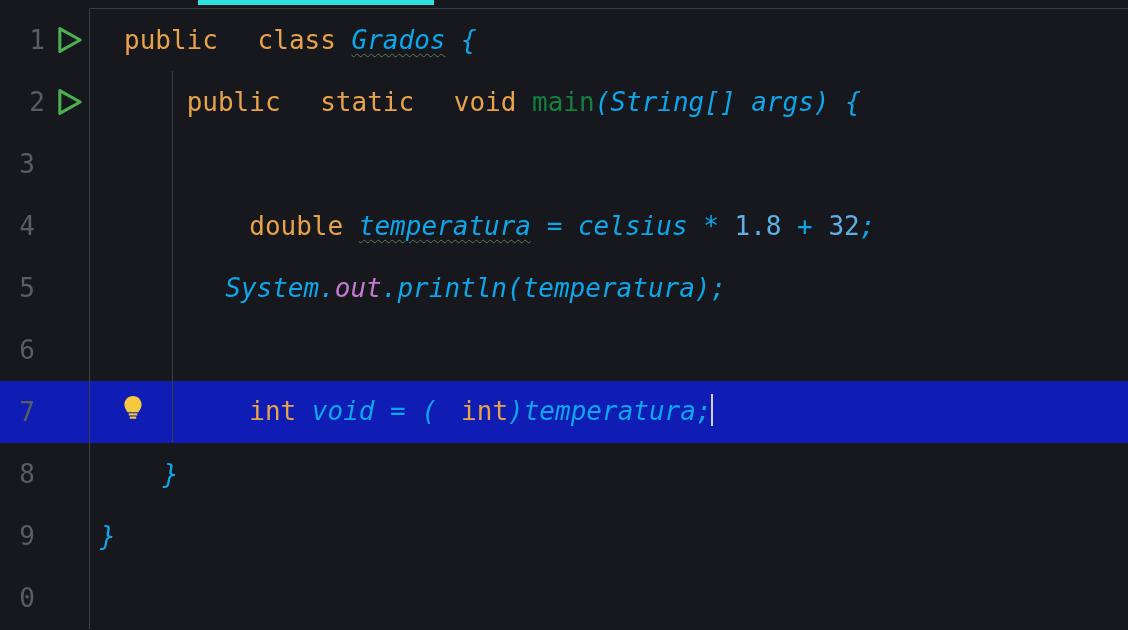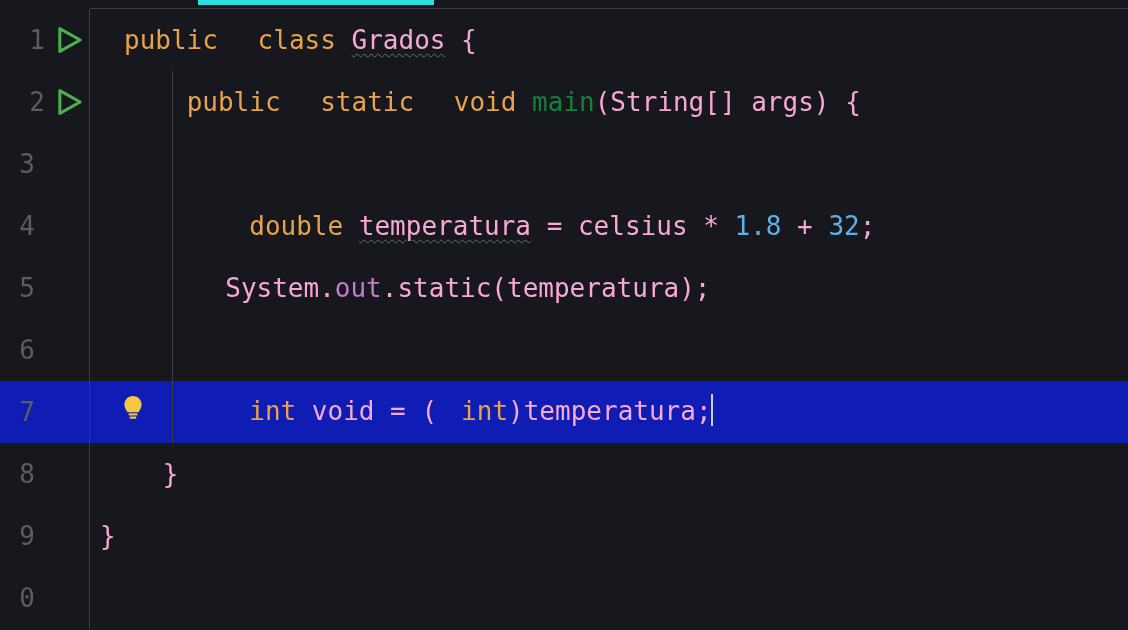--- a/index.html
+++ b/index.html
@@ -88,24 +88,24 @@
     .indent-guide {
       position: absolute;
       left: 82px;
       top: 0;
       bottom: 0;
       width: 1px;
       background: #3a3d42;
       z-index: 1;
     }
     .kw { color: #e8a24c; margin-left: 24px; }
-    .text { color: #f9a8d4; }
+    .text { color: #0ea5e9; font-style: italic; }
     .ident { color: #15803d; }
     .num { color: #5eb1e8; }
-    .static-field { color: #c779d0; }
+    .static-field { color: #c779d0; font-style: italic; }
     .wavy-underline {
       text-decoration: underline wavy #5a7a5a;
       text-decoration-thickness: 1px;
       text-underline-offset: 4px;
     }
     .cursor {
       display: inline-block;
       width: 2px;
       height: 32px;
       background: #d0d0d0;
@@ -191,21 +191,21 @@
       <div class="indent-guide"></div>
     </div>
 
     <div class="line">
       <div class="indent-guide"></div>
       <div class="code-line">        <span class="kw">double</span><span class="text"> </span><span class="text wavy-underline">temperatura</span><span class="text"> = celsius * </span><span class="num">1.8</span><span class="text"> + </span><span class="num">32</span><span class="text">;</span></div>
     </div>
 
     <div class="line">
       <div class="indent-guide"></div>
-      <div class="code-line">        <span class="text">System.</span><span class="static-field">out</span><span class="text">.static(temperatura);</span></div>
+      <div class="code-line">        <span class="text">System.</span><span class="static-field">out</span><span class="text">.println(temperatura);</span></div>
     </div>
 
     <div class="line">
       <div class="indent-guide"></div>
       <div class="code-line"> </div>
     </div>
 
     <div class="line highlight-line">
       <div class="indent-guide"></div>
       <span class="bulb-icon" style="left:32px;">

